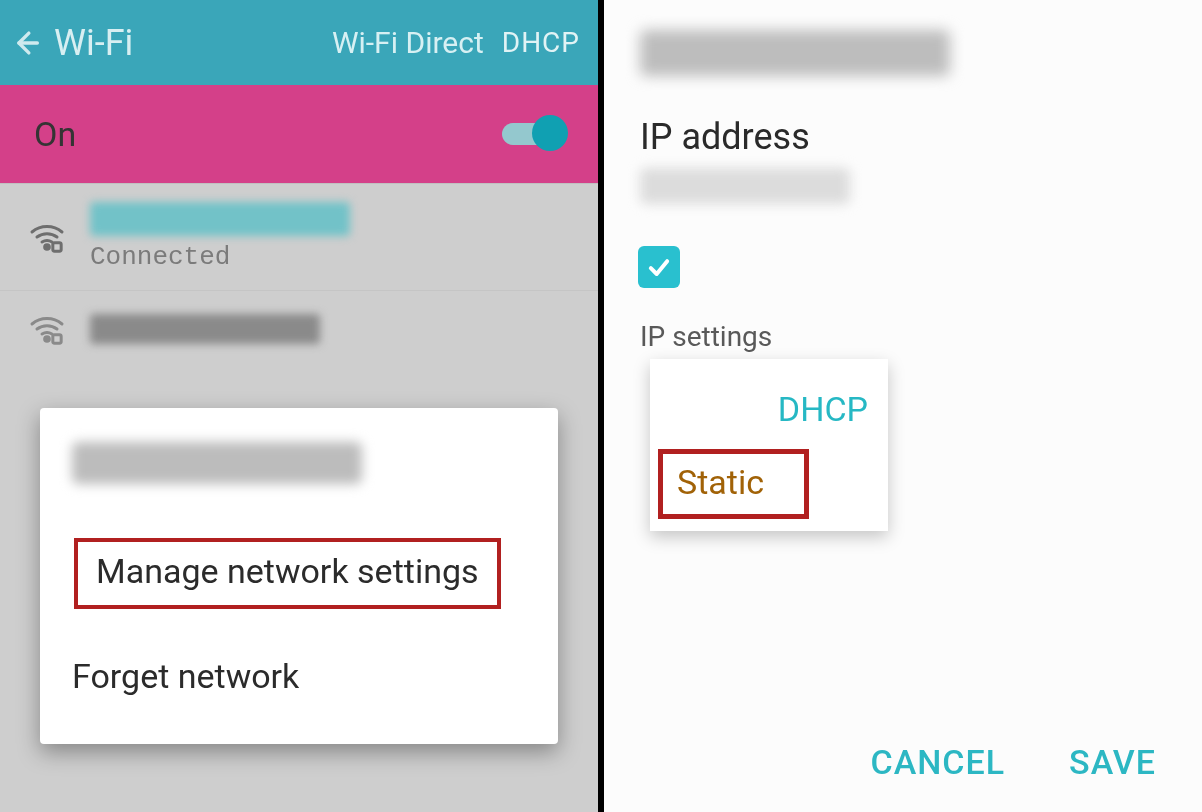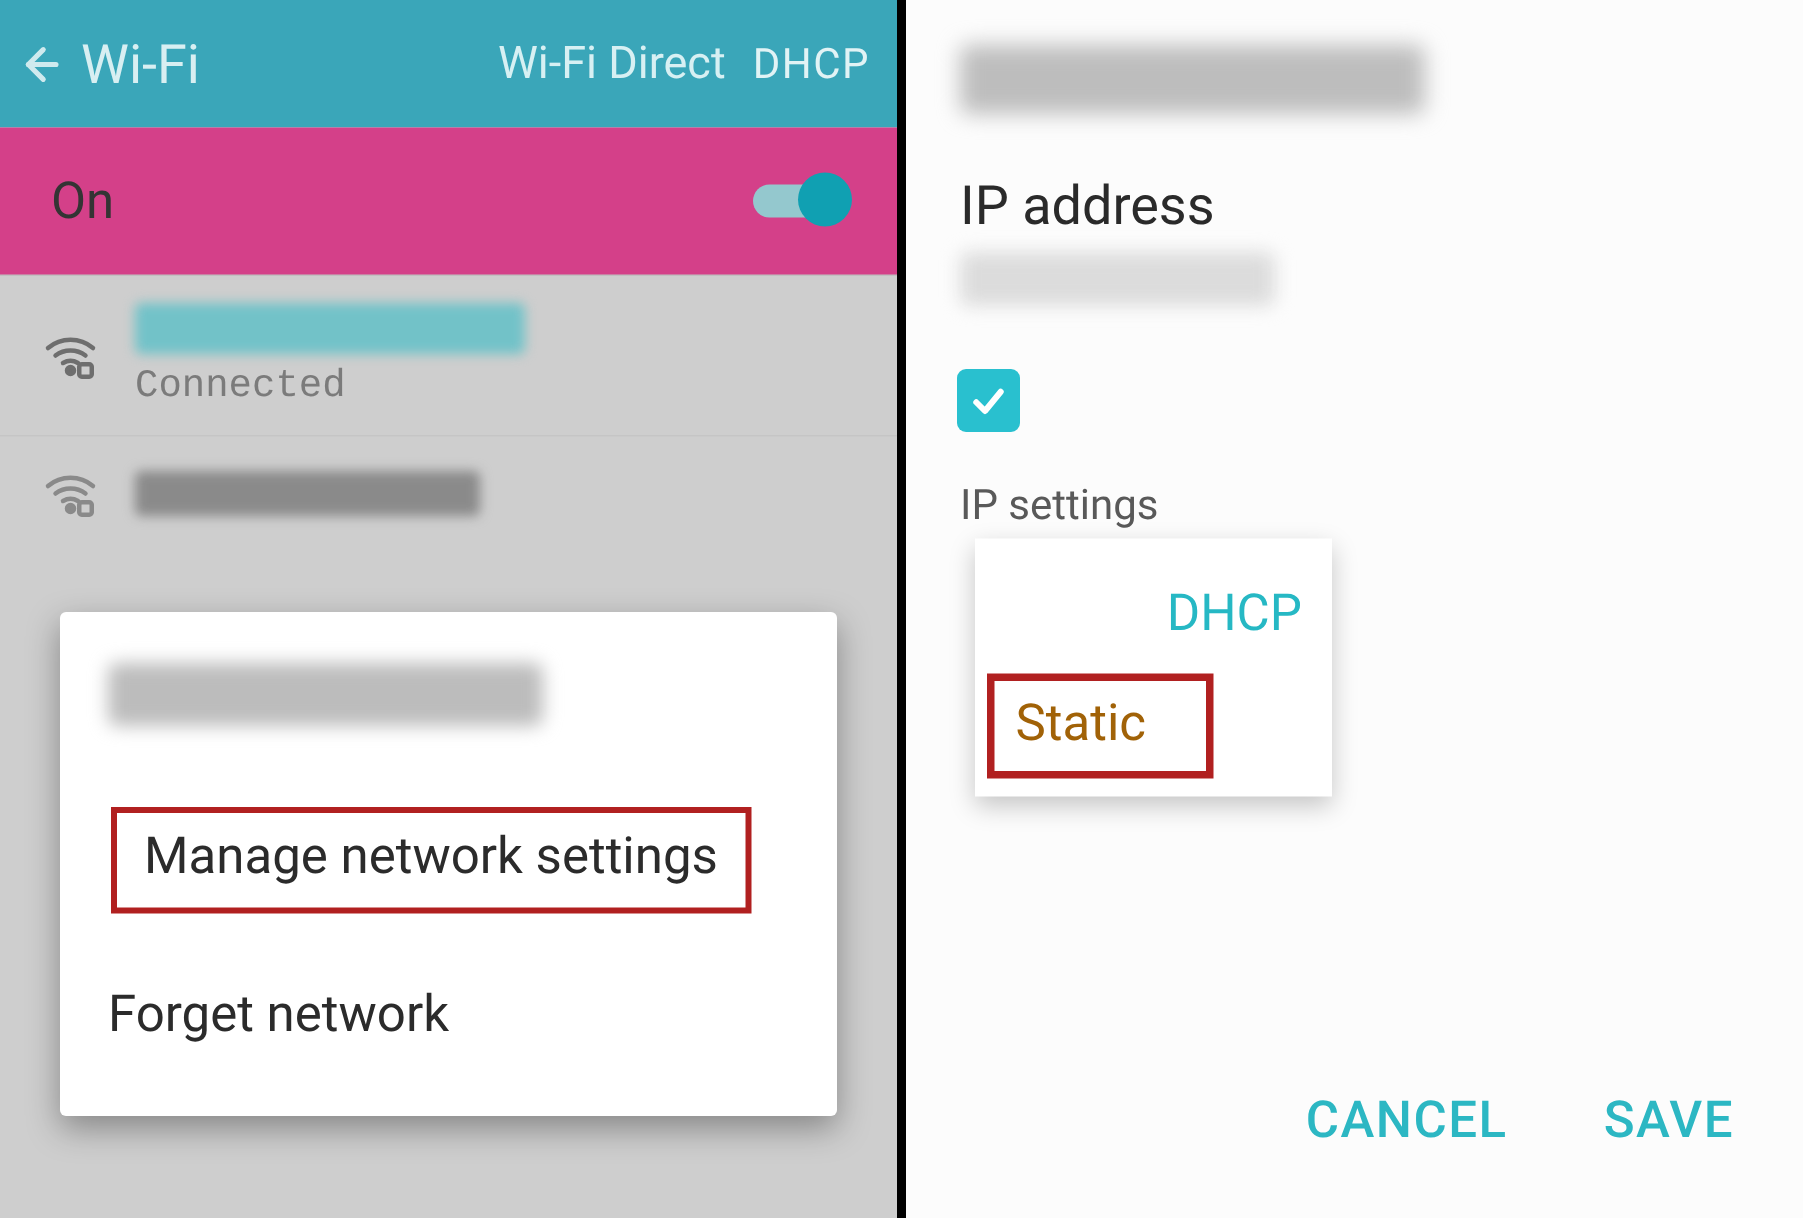--- a/index.html
+++ b/index.html
@@ -47,21 +47,21 @@
   .cbrow{display:flex;align-items:center;margin:0 0 32px 2px;}
   .cb{width:42px;height:42px;background:#29c0cf;border-radius:6px;display:flex;align-items:center;justify-content:center;margin-right:26px;}
   .cb svg{stroke:#fff;}
   .cbrow .txt{font-size:34px;color:#262626;}
   .sect{font-size:28px;color:#595959;margin:0 0 4px 4px;}
   .dropdown{position:relative;width:238px;margin:6px 0 0 14px;background:#ffffff;box-shadow:0 6px 16px rgba(0,0,0,0.22);padding:12px 0 8px 0;}
   .dropdown .opt{padding:18px 20px;font-size:34px;text-align:right;}
   .dropdown .dhcp{color:#26b8c4;}
   .dropdown .static{color:#a16207;}
   .dropdown .hilite{border:5px solid #b12020;padding:8px 40px 12px 14px;margin:2px 0 4px 8px;}
-  .actions{position:absolute;right:46px;bottom:45px;display:flex;gap:64px;}
+  .actions{position:absolute;right:46px;bottom:30px;display:flex;gap:64px;}
   .actions .btn{font-size:34px;font-weight:500;color:#2cb7c3;letter-spacing:1px;}
 </style>
 </head>
 <body>
 
 <div class="canvas">
 
   <div class="left">
     <div class="header">
       <div class="back">

